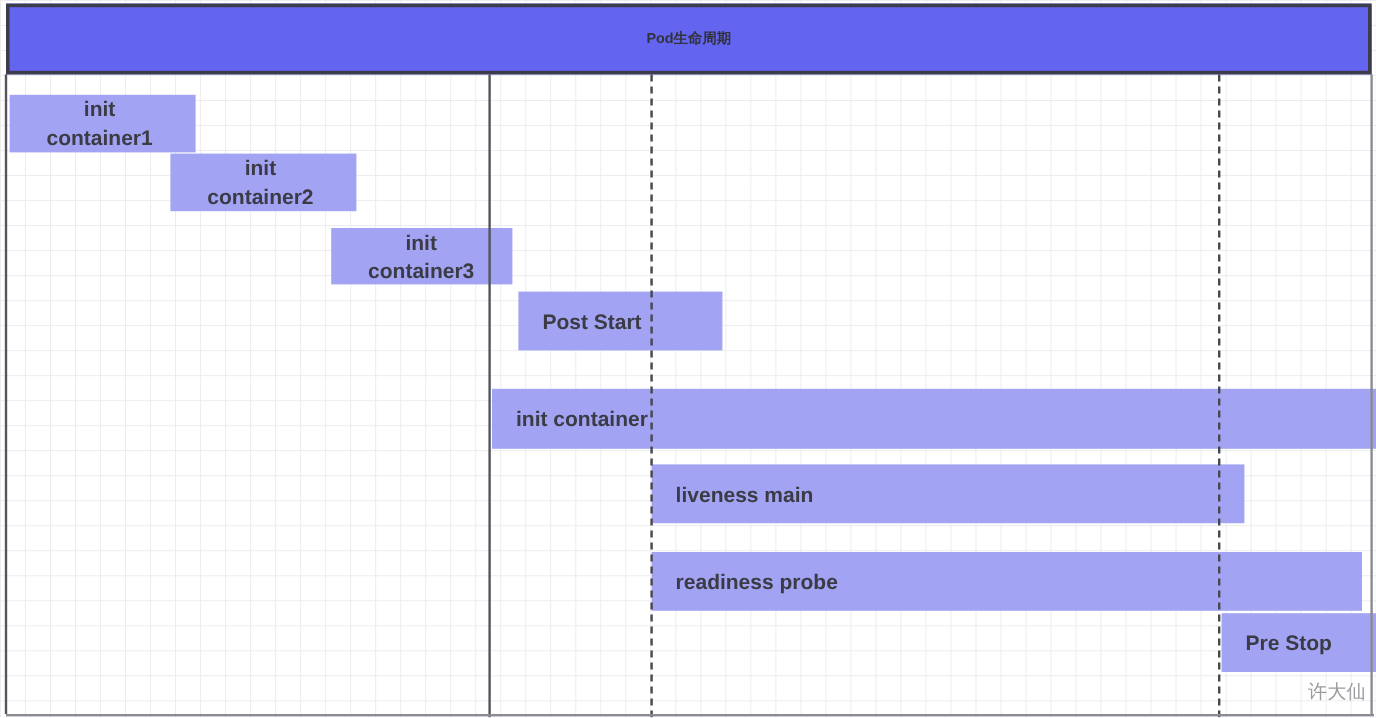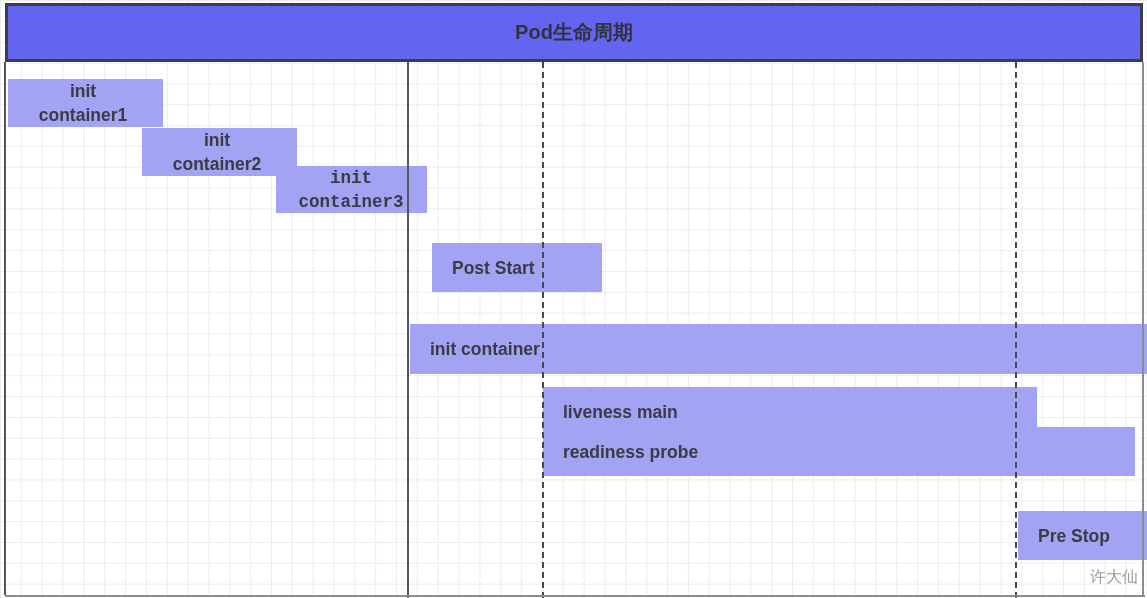--- a/index.html
+++ b/index.html
@@ -23,21 +23,21 @@
   
   .title-bar {
     position: absolute;
     left: 5px; top: 3px;
     width: 1132px; height: 53px;
     background: var(--title-fill, #6365F1);
     border: 3px solid var(--frame-border, #3C3C4A);
     display: flex;
     align-items: center;
     justify-content: center;
-    font-size: 20px;
+    font-size: 12px;
     font-weight: bold;
     color: var(--title-text, #32323C);
     z-index: 3;
   }
 
   
   .bar {
     position: absolute;
     background: var(--bar-fill, #A2A3F2);
     display: flex;
@@ -46,25 +46,25 @@
     text-align: center;
     font-size: 17.5px;
     font-weight: bold;
     line-height: 24px;
     color: var(--bar-text, #3B3B45);
     z-index: 1;
     padding-left: 20px;
   }
   #bar-init1 { left: 8px;    top: 79px;  width: 135px; height: 48px; }
   #bar-init2 { left: 142px;  top: 128px; width: 135px; height: 48px; }
-  #bar-init3 { left: 276px;  top: 166px; width: 131px; height: 47px; font-family: Liberation Mono, monospace; }
+  #bar-init3 { left: 276px;  top: 190px; width: 131px; height: 47px; }
   #bar-post-start { left: 432px; top: 243px; width: 150px; height: 49px; }
   #bar-main      { left: 410px; top: 324px; width: 732px; height: 50px; }
   #bar-liveness  { left: 543px; top: 387px; width: 474px; height: 49px; }
-  #bar-readiness { left: 543px; top: 427px; width: 572px; height: 49px; }
+  #bar-readiness { left: 543px; top: 460px; width: 572px; height: 49px; }
   #bar-pre-stop  { left: 1018px; top: 511px; width: 148px; height: 49px; }
   #bar-init1 .bar-label, #bar-init2 .bar-label, #bar-init3 .bar-label {
     width: 110px; 
   }
 
   
   .vline {
     position: absolute;
     top: 62px;
     height: 536px;

